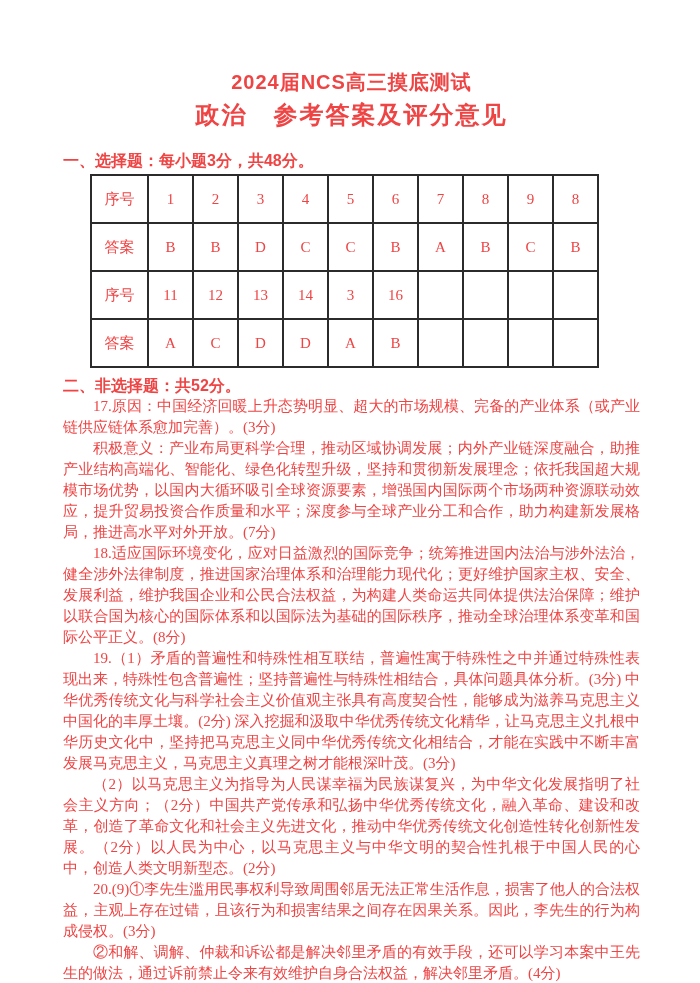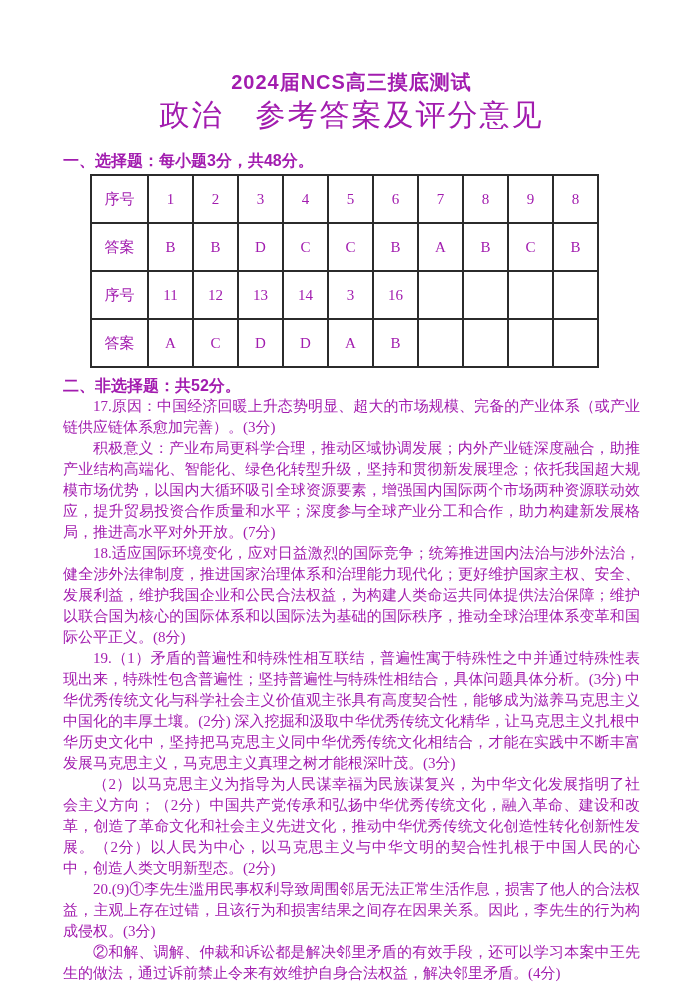--- a/index.html
+++ b/index.html
@@ -4,42 +4,42 @@
 <style>
   html, body {
     margin: 0;
     padding: 0;
     background: #ffffff;
   }
   .page {
     width: 700px;
     height: 983px;
     background: #ffffff;
-    color: #a21caf;
+    color: #ef4444;
     font-family: "Liberation Serif", "DejaVu Serif", serif;
     box-sizing: border-box;
     padding: 70px 60px 0 63px;
     overflow: hidden;
   }
   .exam-title {
     margin: 0;
     text-align: center;
     font-family: "Liberation Sans", "DejaVu Sans", sans-serif;
     font-size: 20px;
     line-height: 24px;
     font-weight: 700;
     letter-spacing: 1px;
   }
   .exam-subtitle {
     margin: 6px 0 0 0;
     text-align: center;
     font-family: "Liberation Sans", "DejaVu Sans", sans-serif;
-    font-size: 30px;
+    font-size: 24px;
     line-height: 30px;
-    font-weight: 400;
+    font-weight: 700;
     letter-spacing: 2px;
   }
   .section-heading {
     margin: 0;
     font-family: "Liberation Sans", "DejaVu Sans", sans-serif;
     font-size: 16px;
     line-height: 21px;
     font-weight: 700;
   }
   .section-heading.first {

